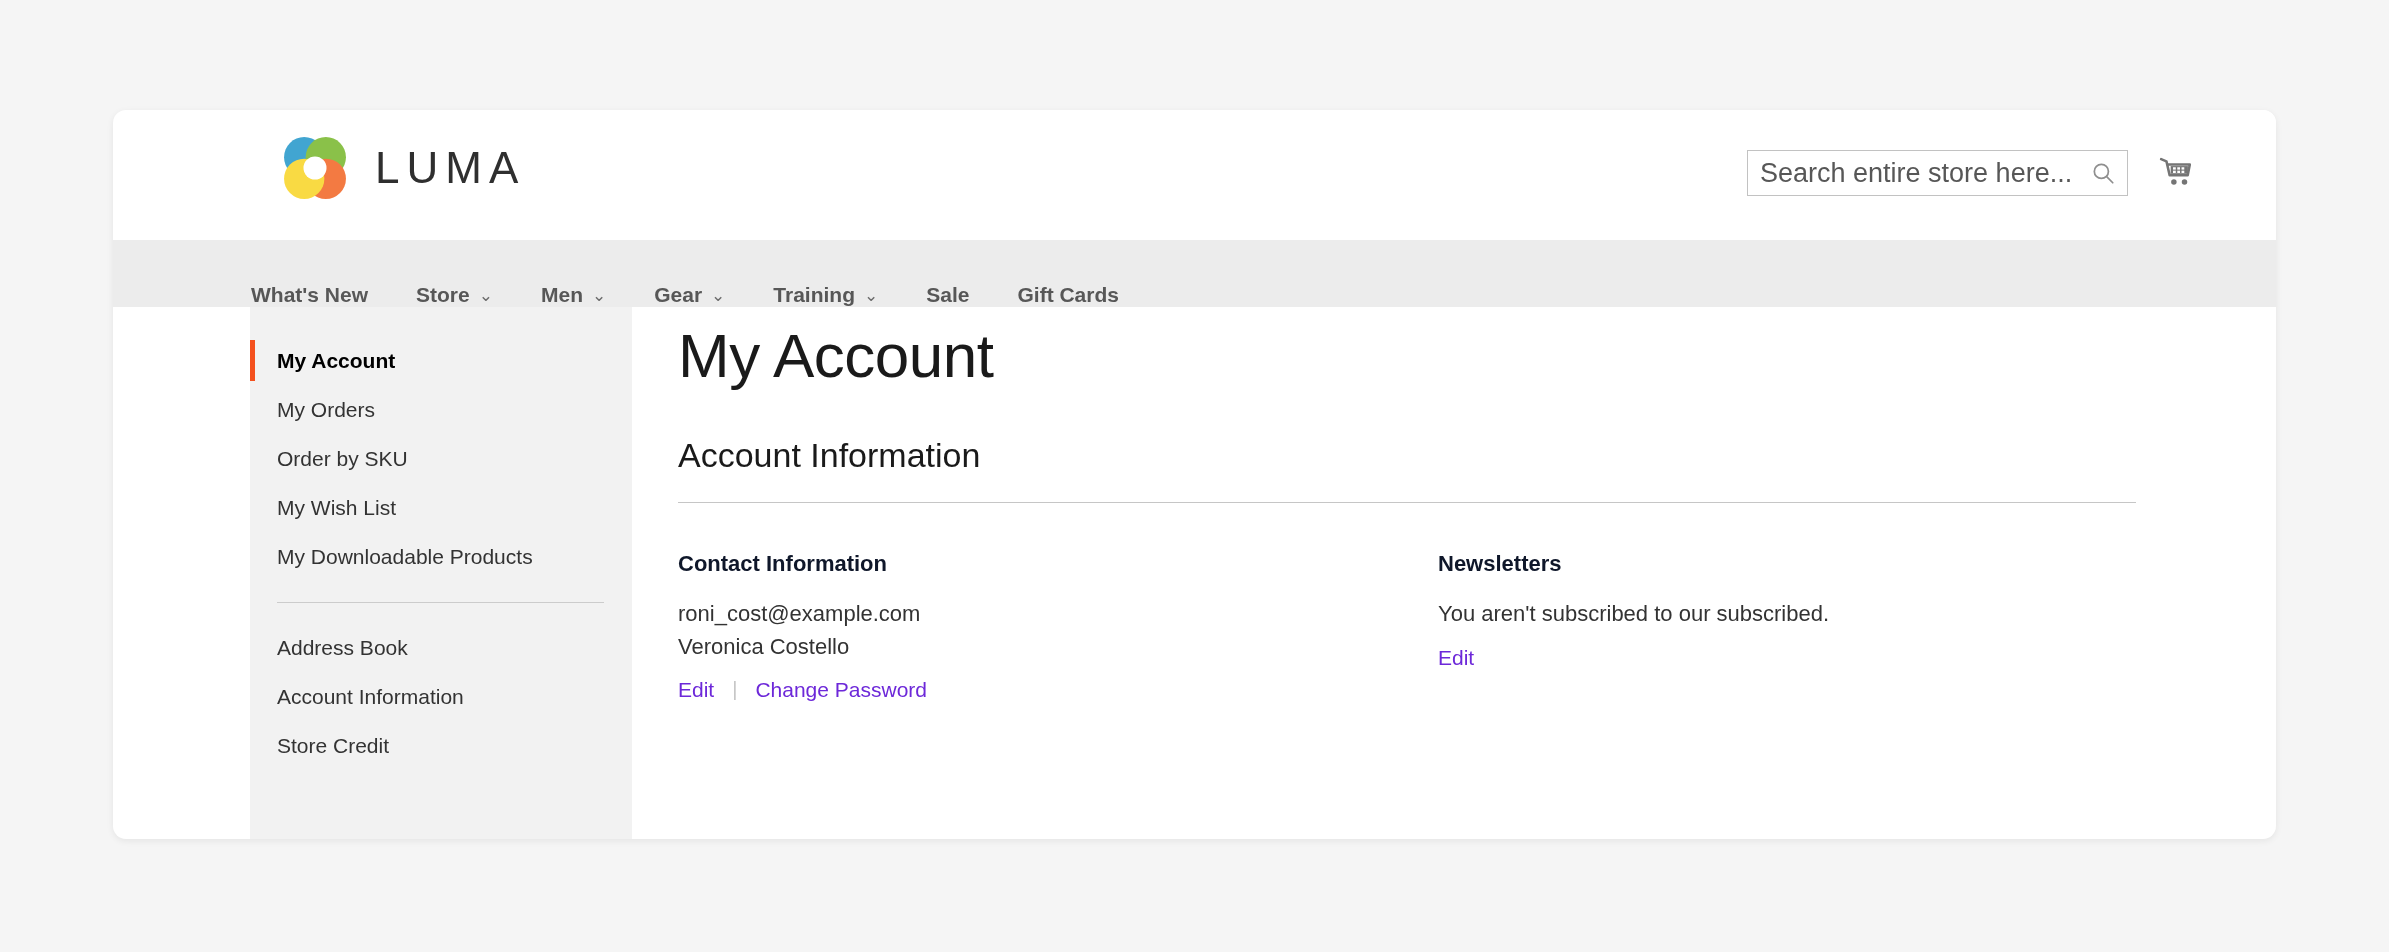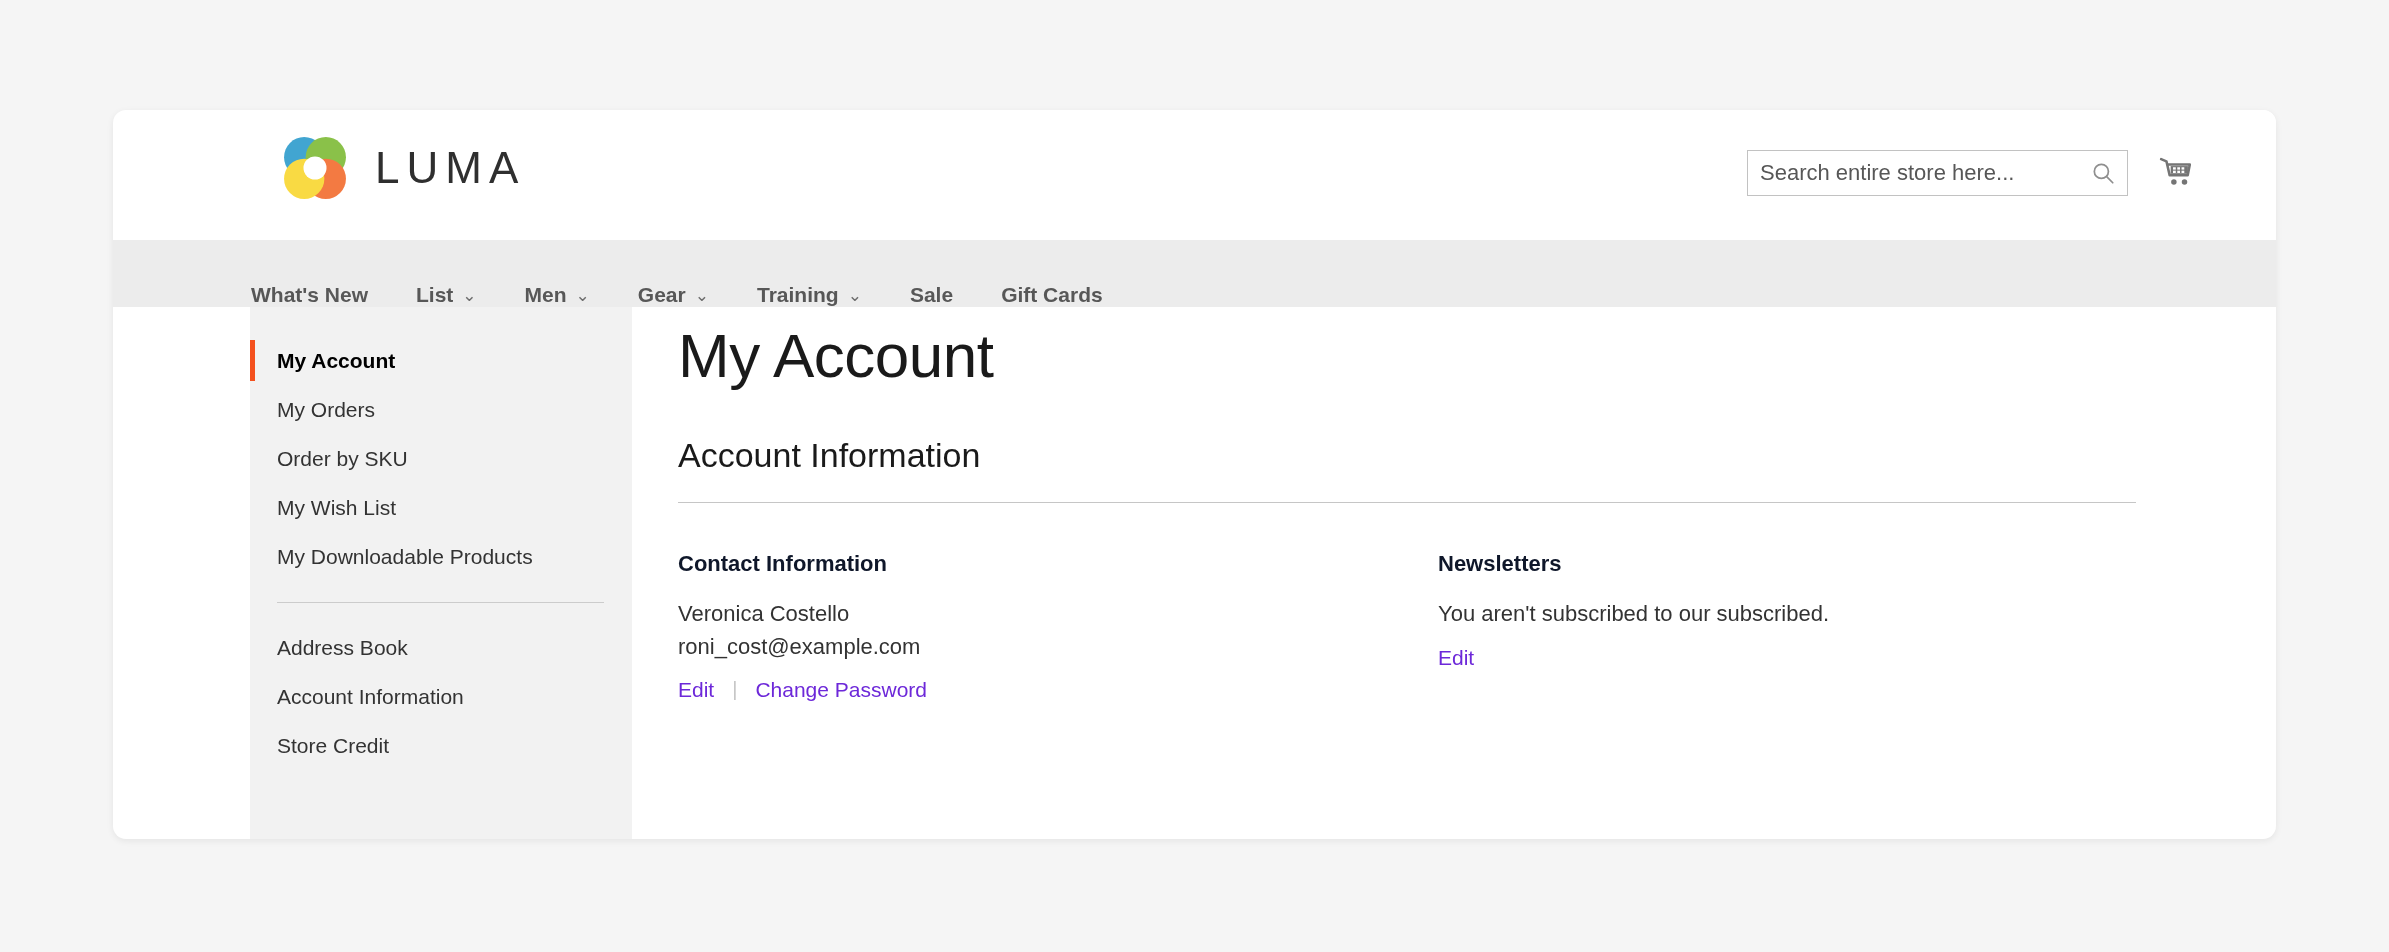--- a/index.html
+++ b/index.html
@@ -68,21 +68,21 @@
     background: #ffffff;
     display: flex;
     align-items: center;
   }
 
   .search-input {
     border: 0;
     outline: none;
     background: transparent;
     font-family: "Liberation Sans", sans-serif;
-    font-size: 22px;
+    font-size: 27px;
     color: #333;
     padding: 0 46px 0 12px;
     width: 100%;
     height: 100%;
   }
   .search-input::placeholder { color: #575757; }
 
   .search-btn {
     position: absolute;
     right: 10px;
@@ -271,21 +271,21 @@
         </svg>
       </button>
     </div>
   </div>
 
   <nav class="nav">
     <div class="nav-item">
       <span>What's New</span>
     </div>
     <div class="nav-item">
-      <span>List</span>
+      <span>Store</span>
       <span class="caret">⌄</span>
     </div>
     <div class="nav-item">
       <span>Men</span>
       <span class="caret">⌄</span>
     </div>
     <div class="nav-item">
       <span>Gear</span>
       <span class="caret">⌄</span>
     </div>
@@ -334,22 +334,22 @@
     </aside>
 
     <main class="main">
       <h1 class="page-title">My Account</h1>
       <h2 class="block-title">Account Information</h2>
 
       <div class="columns">
 
         <div class="col-left">
           <div class="col-head">Contact Information</div>
+          <div class="col-line">roni_cost@example.com</div>
           <div class="col-line">Veronica Costello</div>
-          <div class="col-line">roni_cost@example.com</div>
           <div class="links-row">
             <a class="lnk">Edit</a>
             <span class="sep">|</span>
             <a class="lnk">Change Password</a>
           </div>
         </div>
 
         <div class="col-right">
           <div class="col-head">Newsletters</div>
           <div class="col-line">You aren't subscribed to our subscribed.</div>

